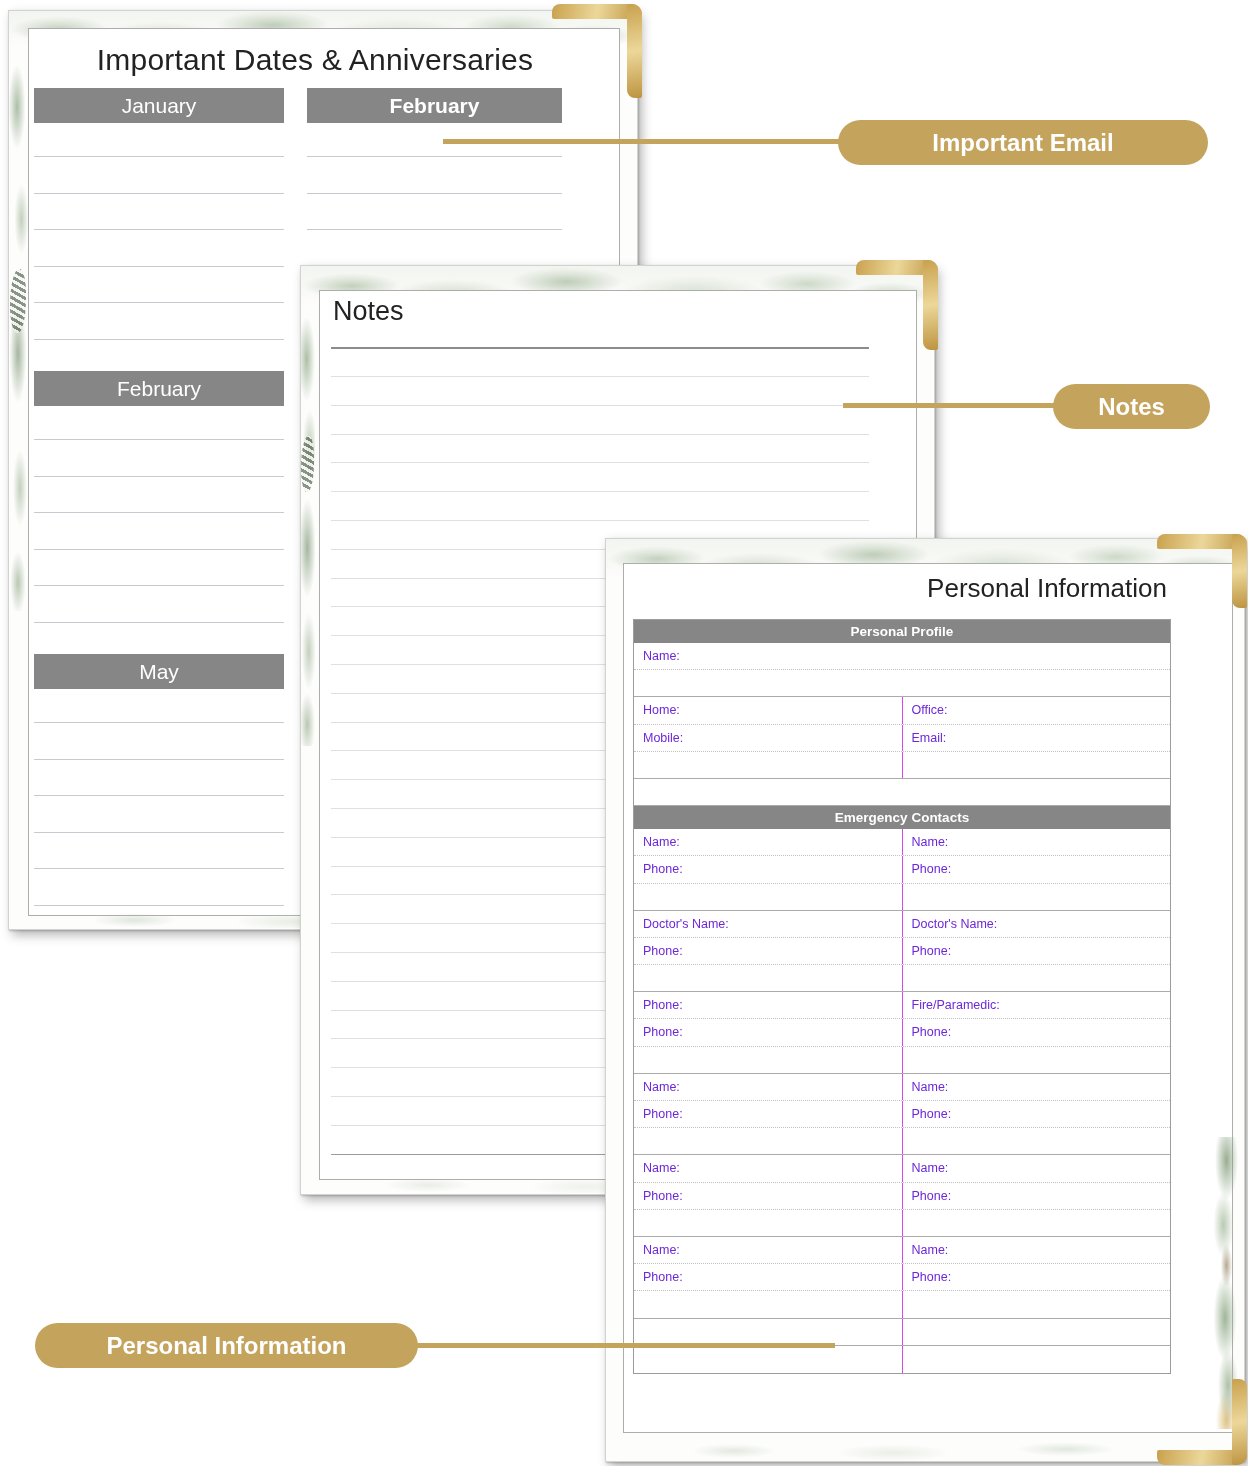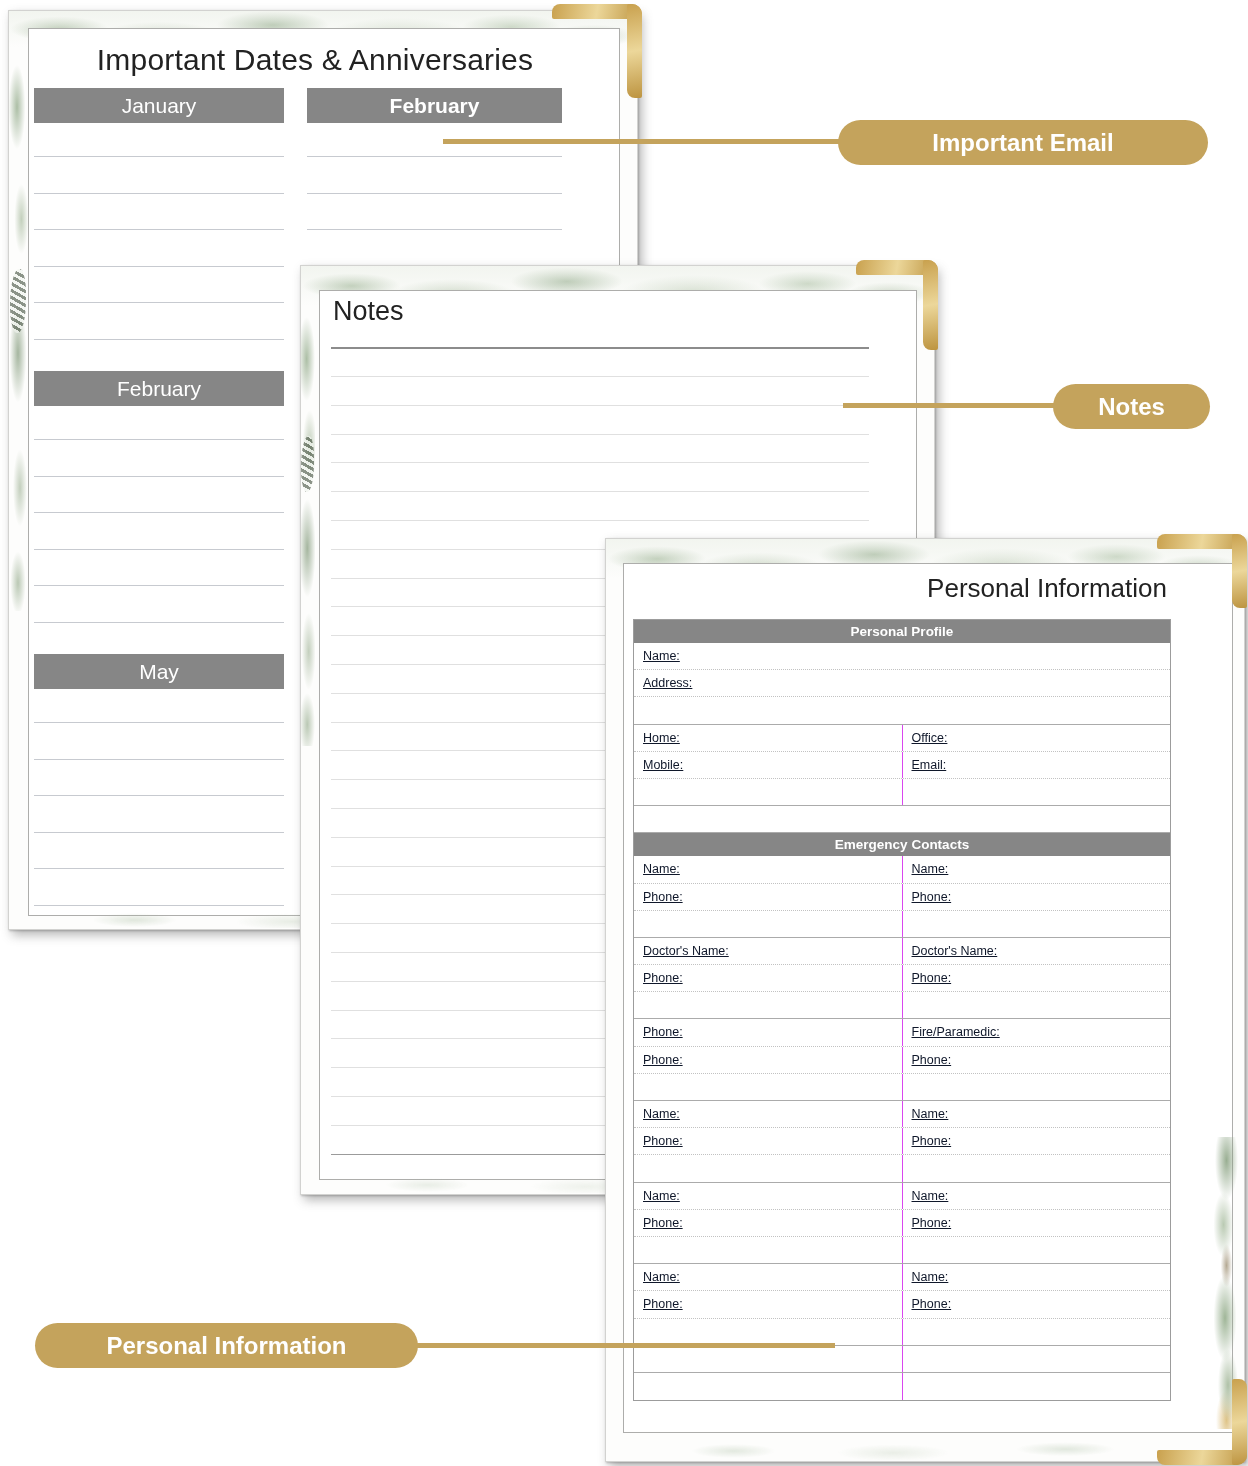--- a/index.html
+++ b/index.html
@@ -82,21 +82,21 @@
   
   .personal-title{position:absolute;right:77px;top:34px;font-size:26px;color:#222;}
   .ptable{position:absolute;left:27px;top:80px;width:536px;border:1px solid #9c9c9c;background:#fff;}
   .thead-bar{height:23px;background:#868686;color:#fff;font-weight:bold;font-size:13.5px;
     text-align:center;line-height:23px;}
   .trow{height:27.2px;border-bottom:1px dotted #c2c2c2;display:flex;box-sizing:border-box;}
   .trow.blank{border-bottom:1px solid #ababab;}
   .trow:last-child{border-bottom:none;}
   .tcell{flex:1;position:relative;}
   .tcell.right{border-left:1px solid #d946ef;}
-  .tlabel{font-size:12.5px;color:#0f172a;padding-left:9px;line-height:26px;white-space:nowrap;text-decoration:underline;}
+  .tlabel{font-size:12.5px;color:#6d28d9;padding-left:9px;line-height:26px;white-space:nowrap;}
   
   .pill{position:absolute;background:#c4a35c;border-radius:23px;color:#fff;font-weight:bold;
     text-align:center;z-index:10;font-size:24px;height:45px;line-height:45px;}
   .cline{position:absolute;height:5px;background:#c4a35c;z-index:10;}
 </style>
 </head>
 <body>
 
 <div class="sheet" style="left:8px;top:10px;width:630px;height:920px;z-index:1;">
   <div class="greens-top" style="height:40px;"></div>
@@ -193,23 +193,20 @@
   <div class="greens-right" style="right:4px;top:598px;height:292px;"></div>
   <div class="greens-bottom" style="height:18px;opacity:.45;"></div>
   <div class="gc gc-tr" style="top:-5px;right:-3px;width:96px;height:78px;"></div>
   <div class="gc gc-br" style="bottom:-4px;right:-3px;width:96px;height:90px;"></div>
   <div class="personal-title">Personal Information</div>
   <div class="ptable">
       <div class="thead-bar">Personal Profile</div>
       <div class="trow">
         <div class="tlabel">Name:</div>
       </div>
-      <div class="trow">
-        <div class="tlabel">Address:</div>
-      </div>
       <div class="trow blank"></div>
       <div class="trow">
         <div class="tcell">
           <div class="tlabel">Home:</div>
         </div>
         <div class="tcell right">
           <div class="tlabel">Office:</div>
         </div>
       </div>
       <div class="trow">

